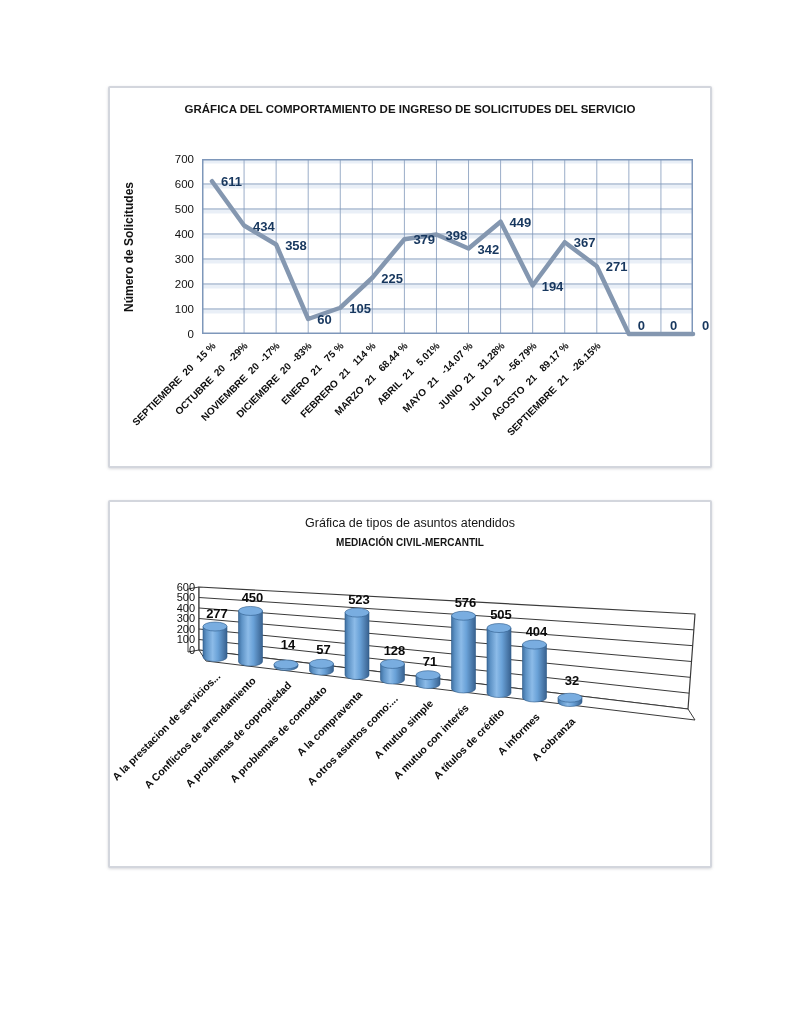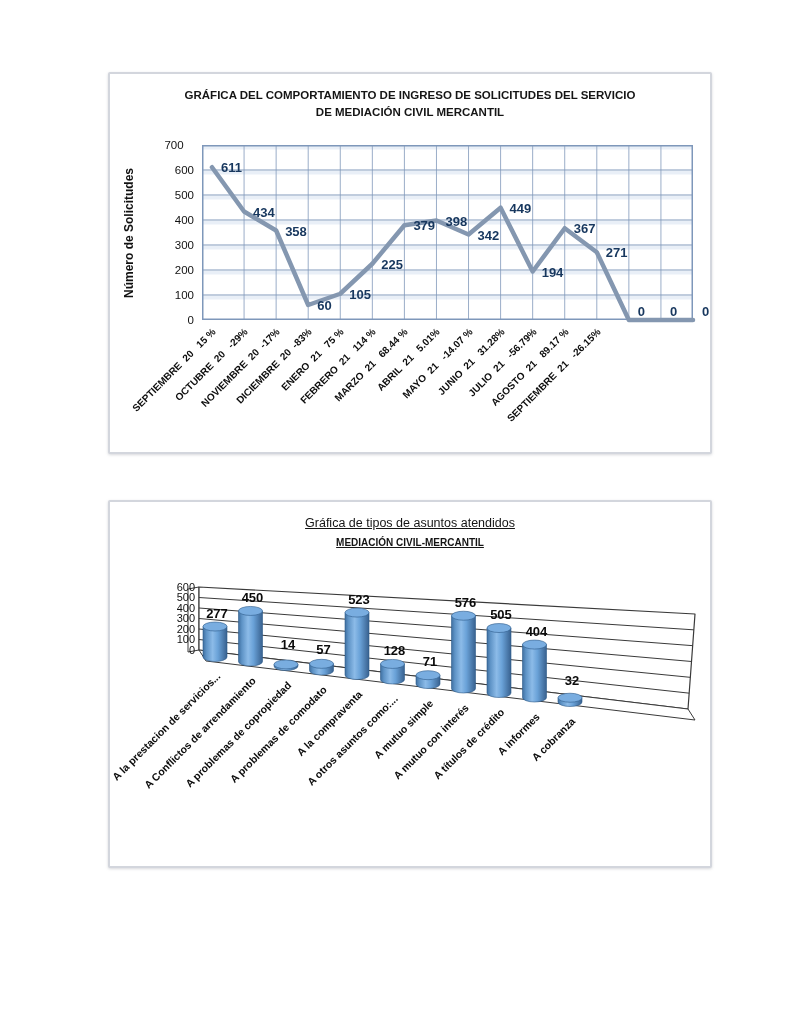--- a/index.html
+++ b/index.html
@@ -5,27 +5,27 @@
   html,body { margin:0; padding:0; }
   body {
     width:791px; height:1024px; background:#ffffff; position:relative;
     font-family:"Liberation Sans", sans-serif;
   }
   .frame {
     position:absolute; background:#ffffff;
     border:2px solid #d3d6dd; border-radius:2px;
     box-shadow:0 1px 3px rgba(110,115,130,.28);
   }
-  .frame-top    { left:108px; top:72px;  width:600px; height:378px;text-decoration:underline; }
+  .frame-top    { left:108px; top:86px;  width:600px; height:378px;text-decoration:underline; }
   .frame-bottom { left:108px; top:500px; width:600px; height:364px; }
 
   .ct { position:absolute; top:13px; left:0; right:0; text-align:center;
         font-weight:bold; font-size:11.5px; line-height:17px; color:#151515; }
   .ct2 { position:absolute; top:11px; left:0; right:0; text-align:center;
-         font-size:12.5px; line-height:20px; color:#151515;text-decoration:underline; }
+         font-size:12.5px; line-height:20px; color:#151515; }
   .ct2 .l2 { font-weight:bold; font-size:10px; }
 
   .ytitle { position:absolute; left:12px; top:71px; height:175px;
             writing-mode:vertical-rl; transform:rotate(180deg);
             display:flex; align-items:center; justify-content:center;
             font-weight:bold; font-size:12px; color:#111; }
   .ytick { position:absolute; left:44px; width:40px; height:14px; line-height:14px;
            text-align:right; font-size:11.5px; color:#111; }
 
   #line-plot { position:absolute; left:92px; top:71px; overflow:visible; }
@@ -38,25 +38,24 @@
   svg text { font-family:"Liberation Sans", sans-serif; }
 </style>
 </head>
 <body>
 
 <div class="page">
 
   <section class="frame frame-top">
     <div class="ct">
       <div>GRÁFICA DEL COMPORTAMIENTO DE  INGRESO DE SOLICITUDES DEL SERVICIO</div>
-      <div>DE MEDIACIÓN CIVIL  MERCANTIL</div>
     </div>
     <div class="ytitle">Número de Solicitudes</div>
     <div id="line-yticks">
-        <div class="ytick" style="top: 64px; text-align: center;">700</div>
+        <div class="ytick" style="top: 64px;">700</div>
         <div class="ytick" style="top: 89px;">600</div>
         <div class="ytick" style="top: 114px;">500</div>
         <div class="ytick" style="top: 139px;">400</div>
         <div class="ytick" style="top: 164px;">300</div>
         <div class="ytick" style="top: 189px;">200</div>
         <div class="ytick" style="top: 214px;">100</div>
         <div class="ytick" style="top: 239px;">0</div>
       </div>
     <svg id="line-plot" width="491" height="175" viewBox="0 0 491 175">
         <rect x="0.5" y="1" width="490" height="3.5" fill="#dde7f3" opacity="0.65"></rect>

